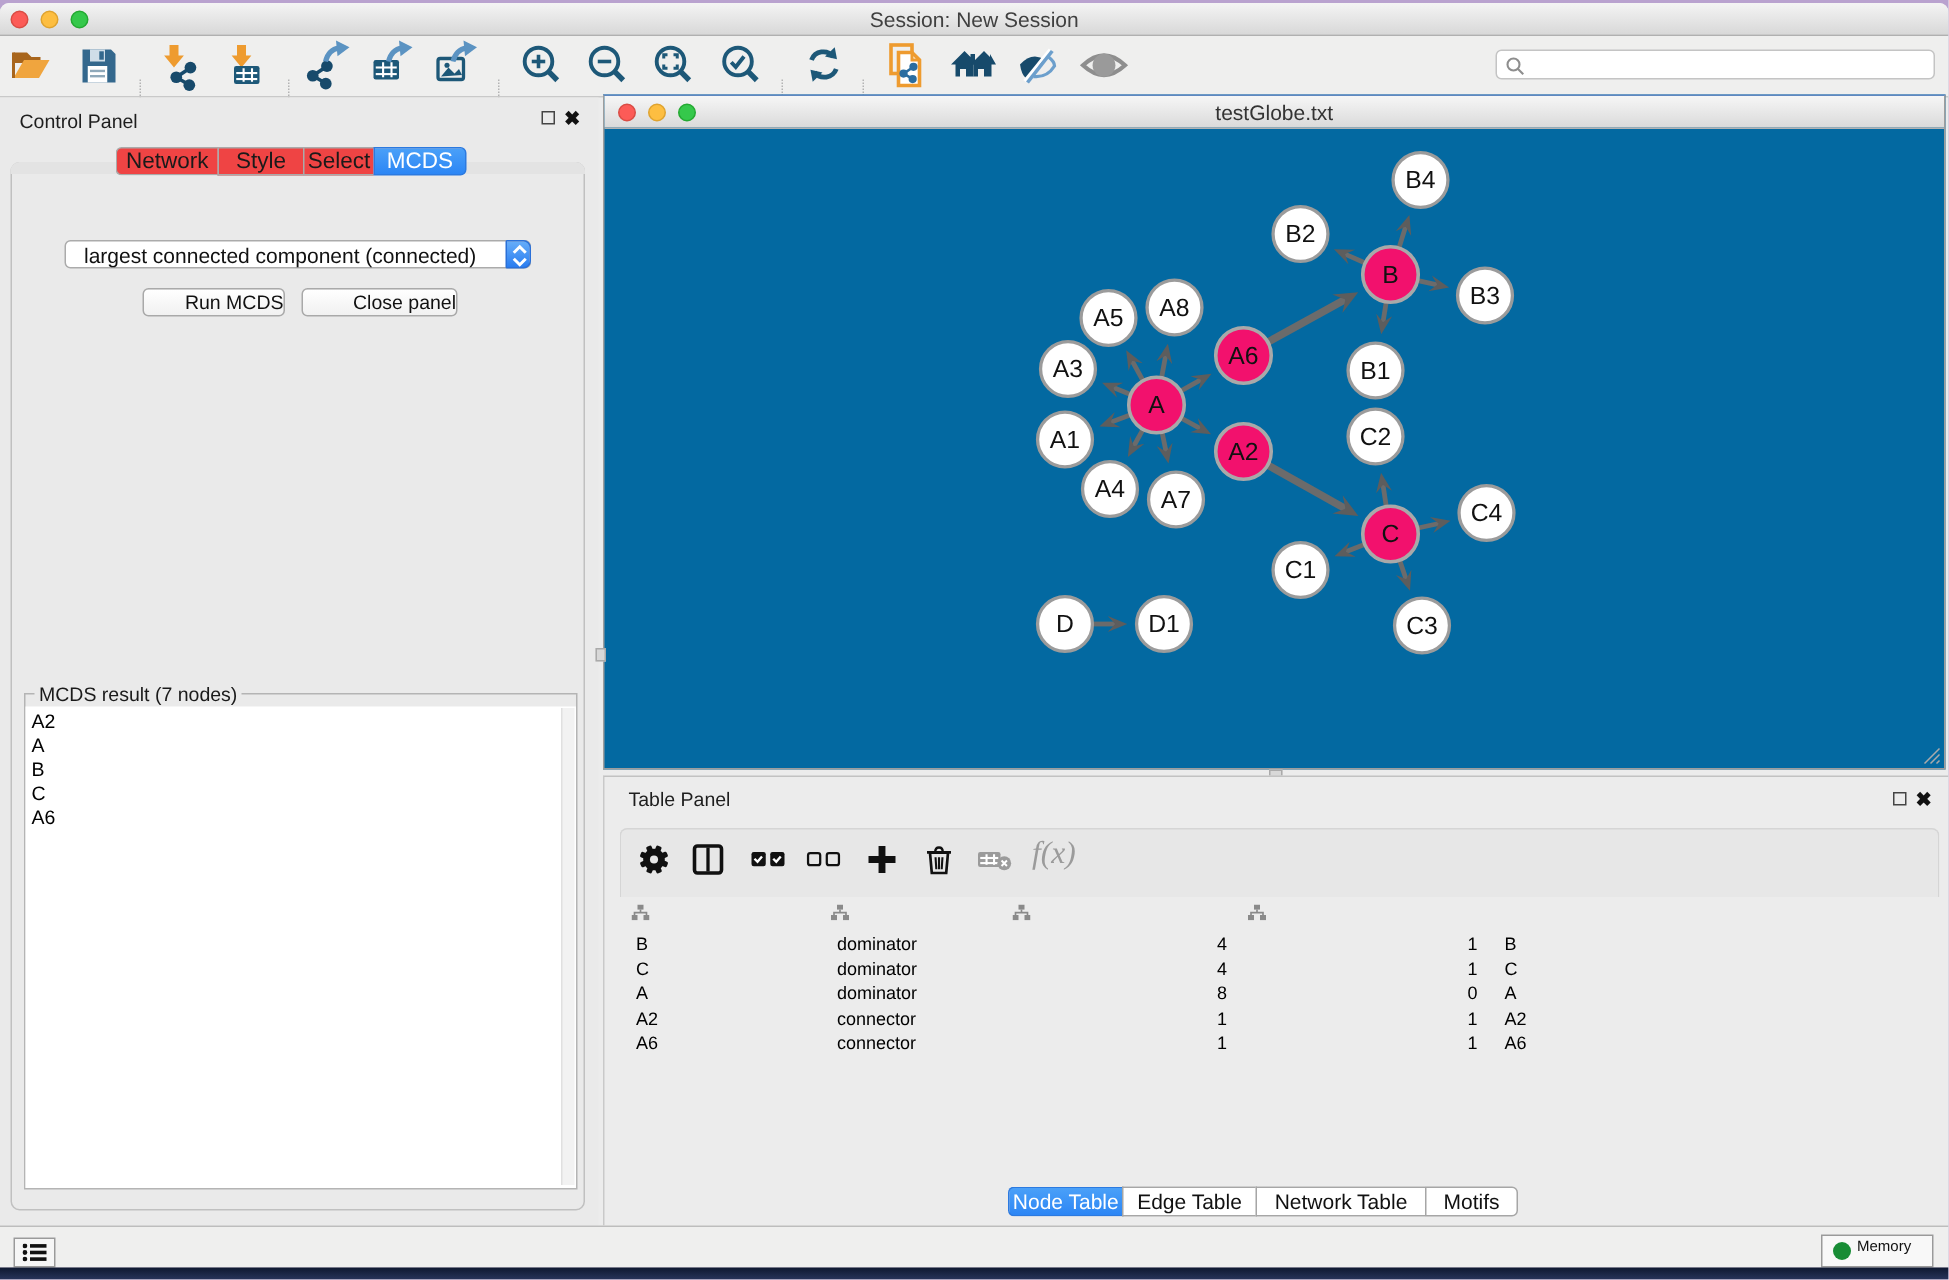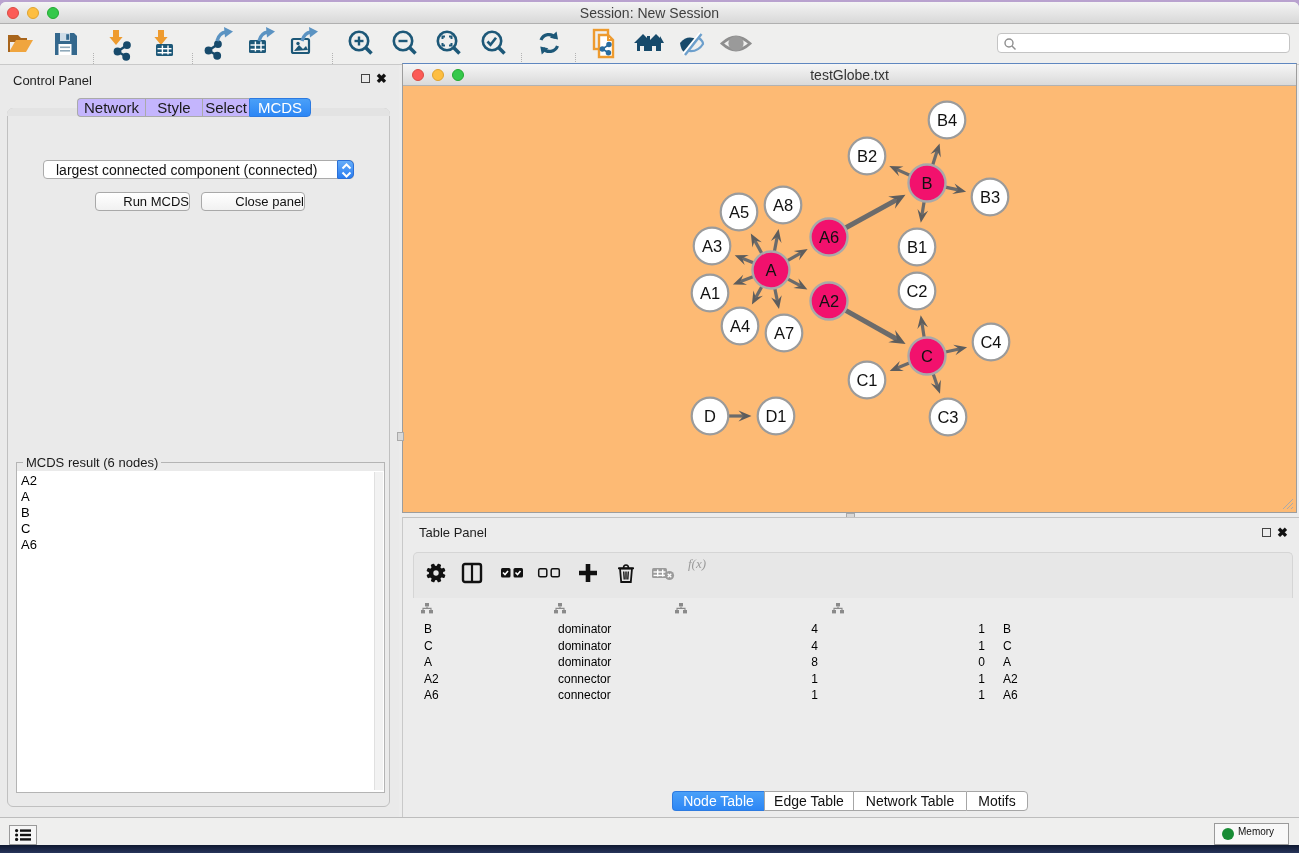--- a/index.html
+++ b/index.html
@@ -13,32 +13,32 @@
 .ti{position:absolute}
 .sep{position:absolute;top:29px;height:29px;width:0;border-left:1px dotted #b3b3b3}
 #search{position:absolute;left:997px;top:9px;width:293px;height:20px;background:#fff;border:1px solid #c4c4c4;border-radius:4px}
 #leftpanel{position:absolute;left:0;top:65px;width:399px;height:752px;background:#eaeaea}
 .paneltitle{font-size:13px;color:#1e1e1e}
 .winbtn{position:absolute;width:9px;height:9px;border:1.5px solid #444}
 .closex{position:absolute;font-size:13px;font-weight:bold;color:#111}
 #cpbox{position:absolute;left:7px;top:43px;width:383px;height:699px;border:1px solid #c0c0c0;border-radius:6px}
 #cpstrip{position:absolute;left:7px;top:43px;width:383px;height:8px;background:#e3e3e3;border-radius:6px 6px 0 0}
 .tabs{position:absolute;display:flex;height:19px;font-size:15px;line-height:18px;text-align:center}
-.tab{background:#c4b5fd;border:1px solid #aaa;border-right:none;color:#1a1a1a}
+.tab{background:#ef4444;border:1px solid #aaa;border-right:none;color:#1a1a1a}
 .tab:first-child{border-radius:4px 0 0 4px}
 .tab:last-child{border-radius:0 4px 4px 0;border-right:1px solid #aaa}
 .tab.sel{background:linear-gradient(#4aa0f8,#2c86f5);color:#fff;border-color:#2c7ae0}
 #combo{position:absolute;left:43px;top:95px;width:311px;height:19px;background:#fff;border:1px solid #ababab;border-radius:4px;font-size:14px;line-height:18px;color:#111;padding-left:12px}
 #combobtn{position:absolute;left:337px;top:95px;width:17px;height:19px;background:linear-gradient(#66adf9,#2a7df0);border-radius:1px 5px 5px 1px;border:1px solid #2a70d8}
 .btn{position:absolute;height:19px;background:linear-gradient(#ffffff,#f1f1f1);border:1px solid #a9a9a9;border-radius:4px;font-size:13px;text-align:right;line-height:18px;color:#111}
 #fieldset{position:absolute;left:16px;top:397px;width:369px;height:331px;border:1px solid #b4b4b4}
 #fieldlegend{position:absolute;left:23px;top:390px;background:#eaeaea;padding:0 3px;font-size:13px;color:#1a1a1a}
 #mlist{position:absolute;left:17px;top:406px;width:367px;height:321px;background:#fff;font-size:13px;line-height:16px;color:#000;padding:2px 0 0 4px}
 #msb{position:absolute;left:374px;top:407px;width:9px;height:318px;background:#f2f2f2;border-left:1px solid #e0e0e0}
-#netframe{position:absolute;left:402px;top:63px;width:895px;height:450px;border:1px solid #9d9d9d;border-top:1px solid #5f87c0;background:#fdba74}
+#netframe{position:absolute;left:402px;top:63px;width:895px;height:450px;border:1px solid #9d9d9d;border-top:1px solid #5f87c0;background:#0369a1}
 #nettitle{position:absolute;left:0;top:0;width:100%;height:22px;background:linear-gradient(#f6f6f6,#dadada);border-bottom:1px solid #b2b2b2}
 #nettitle .t{position:absolute;width:100%;text-align:center;top:3px;font-size:14px;color:#333}
 #tablepanel{position:absolute;left:402px;top:517px;width:897px;height:300px;background:#ececec;border-top:1px solid #c2c2c2;border-left:1px solid #c9c9c9}
 #tbltoolbar{position:absolute;left:10px;top:34px;width:880px;height:46px;background:#e7e7e7;border:1px solid #d5d5d5;border-bottom:none;border-radius:5px 5px 0 0}
 #tbl{position:absolute;left:12px;top:80px;width:874px;height:186px;background:#fff;border:1px solid #8f8f8f}
 #tblhead{position:absolute;left:0;top:0;width:661px;height:21px;background:#f1f1f1;border-bottom:1px solid #c6c6c6}
 .th{position:absolute;top:4px;font-size:12px;color:#1a1a1a;text-align:center}
 .colsep{position:absolute;top:0;height:21px;width:0;border-left:1px solid #c6c6c6}
 .td{position:absolute;font-size:12px;color:#000}
 .seg{position:absolute;display:flex;height:20px;font-size:14px;line-height:19px;text-align:center}
@@ -196,21 +196,21 @@
       <div class="tab sel" style="width:62px">MCDS</div>
     </div>
 <div id="combo">largest connected component (connected)</div>
 <div id="combobtn"><svg width="17" height="19" viewBox="0 0 17 19">
         <path d="M4.5 7.5 l4-4 4 4" stroke="#fff" stroke-width="2" fill="none"></path>
         <path d="M4.5 11.5 l4 4 4-4" stroke="#fff" stroke-width="2" fill="none"></path>
       </svg></div>
 <div class="btn" style="left:95px;top:127px;width:95px">Run MCDS</div>
 <div class="btn" style="left:201px;top:127px;width:104px">Close panel</div>
 <div id="fieldset"></div>
-    <div id="fieldlegend">MCDS result (6 nodes)</div>
+    <div id="fieldlegend">MCDS result (7 nodes)</div>
 <div id="mlist">A2<br>A<br>B<br>C<br>A6</div>
 <div id="msb"></div>
 </div>
 <div id="netframe">
 <div id="nettitle">
 <div class="tl" style="left:9px;top:5px;background:#fc5b57;border:0.5px solid #d94c44"></div>
 <div class="tl" style="left:29px;top:5px;background:#fdbe41;border:0.5px solid #dfa32f"></div>
 <div class="tl" style="left:49px;top:5px;background:#35c84b;border:0.5px solid #24a932"></div>
 <div class="t">testGlobe.txt</div>
     </div>
@@ -348,21 +348,21 @@
     </svg>
 <svg class="abs" style="left:247px;top:42px" width="26" height="26" viewBox="0 0 26 26">
       <rect x="2" y="8" width="15" height="10" rx="1.5" fill="#9b9b9b"></rect>
       <rect x="3.5" y="11.3" width="12" height="1.4" fill="#fff"></rect>
       <rect x="7.0" y="9.5" width="1.4" height="7" fill="#fff"></rect>
       <rect x="3.5" y="14.7" width="12" height="1.4" fill="#fff"></rect>
       <rect x="12.0" y="9.5" width="1.4" height="7" fill="#fff"></rect>
       <circle cx="19.5" cy="15.5" r="4.6" fill="#9b9b9b"></circle>
       <path d="M17.7 13.7 l3.6 3.6 M21.3 13.7 l-3.6 3.6" stroke="#fff" stroke-width="1.3"></path>
     </svg>
-<div class="abs" style="left:285px;top:38px;font-size:13px;color:#9b9b9b;font-family:'Liberation Serif',serif;font-style:italic">f(x)</div>
+<div class="abs" style="left:285px;top:38px;font-size:21px;color:#9b9b9b;font-family:'Liberation Serif',serif;font-style:italic">f(x)</div>
 </div>
 <svg class="abs" style="left:421px;top:603px" width="12" height="11" viewBox="0 0 12 11">
     <rect x="4" y="0" width="4" height="3.4" fill="#8a8a8a"></rect>
     <rect x="0" y="7" width="4" height="3.4" fill="#8a8a8a"></rect>
     <rect x="8" y="7" width="4" height="3.4" fill="#8a8a8a"></rect>
     <path d="M6 3.4 v2 M2 7 v-1.6 h8 V7" stroke="#8a8a8a" stroke-width="1.1" fill="none"></path>
   </svg>
 <svg class="abs" style="left:554px;top:603px" width="12" height="11" viewBox="0 0 12 11">
     <rect x="4" y="0" width="4" height="3.4" fill="#8a8a8a"></rect>
     <rect x="0" y="7" width="4" height="3.4" fill="#8a8a8a"></rect>
@@ -400,21 +400,21 @@
 <div class="td abs" style="left:558px;top:672px">connector</div>
 <div class="td abs" style="left:758px;top:672px;width:60px;text-align:right">1</div>
 <div class="td abs" style="left:925px;top:672px;width:60px;text-align:right">1</div>
 <div class="td abs" style="left:1003px;top:672px">A2</div>
 <div class="td abs" style="left:424px;top:688px">A6</div>
 <div class="td abs" style="left:558px;top:688px">connector</div>
 <div class="td abs" style="left:758px;top:688px;width:60px;text-align:right">1</div>
 <div class="td abs" style="left:925px;top:688px;width:60px;text-align:right">1</div>
 <div class="td abs" style="left:1003px;top:688px">A6</div>
 <div class="seg" style="left:672px;top:791px">
-    <div class="segt sel" style="width:92px">Node Table</div>
+    <div class="segt sel" style="width:76px">Node Table</div>
     <div class="segt" style="width:89px">Edge Table</div>
     <div class="segt" style="width:113px">Network Table</div>
     <div class="segt" style="width:62px">Motifs</div>
   </div>
 <div id="statusbar">
 <div class="abs" style="left:9px;top:7px;width:28px;height:20px;background:#f6f6f6;border:1px solid #9a9a9a"></div>
 <svg class="abs" style="left:15px;top:11px" width="17" height="12" viewBox="0 0 17 12">
 <circle cx="1.6" cy="1.6" r="1.6" fill="#111"></circle>
       <rect x="5" y="0.4" width="11" height="2.4" fill="#111"></rect>
 <circle cx="1.6" cy="6" r="1.6" fill="#111"></circle>

